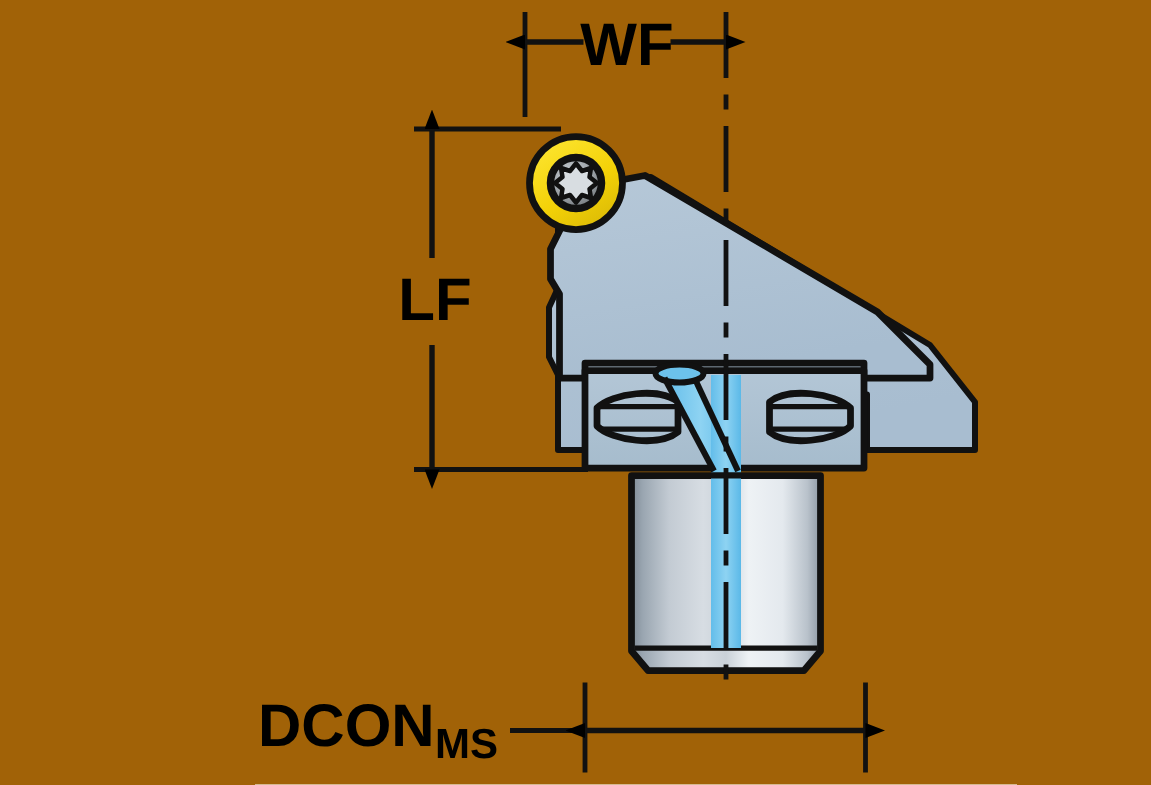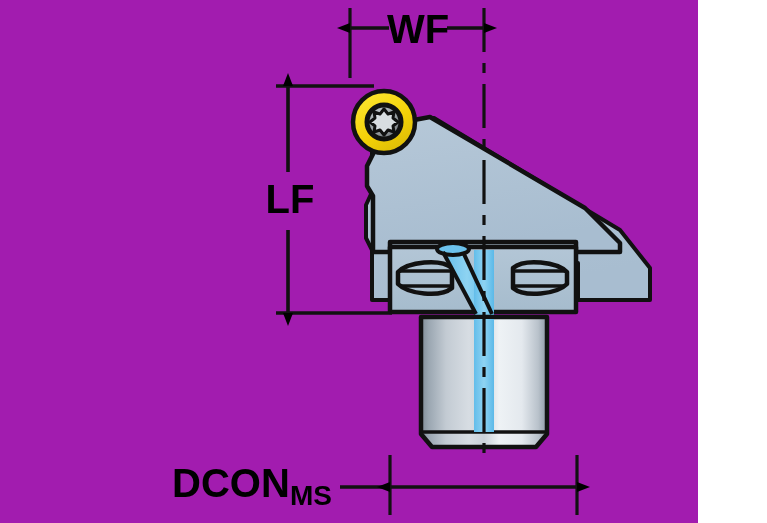--- a/index.html
+++ b/index.html
@@ -9,23 +9,23 @@
   }
   body {
     width: 767px;
     height: 523px;
     font-family: "Liberation Sans", sans-serif;
     overflow: hidden;
     position: relative;
   }
   #drawing-root {
     position: relative;
-    width: 698px;
+    width: 767px;
     height: 523px;
-    background: #a21caf;
+    background: #a16207;
   }
   svg.technical-drawing {
     display: block;
     width: 767px;
     height: 523px;
   }
   .dim-label {
     font-family: "Liberation Sans", sans-serif;
     font-weight: bold;
     fill: #000000;

